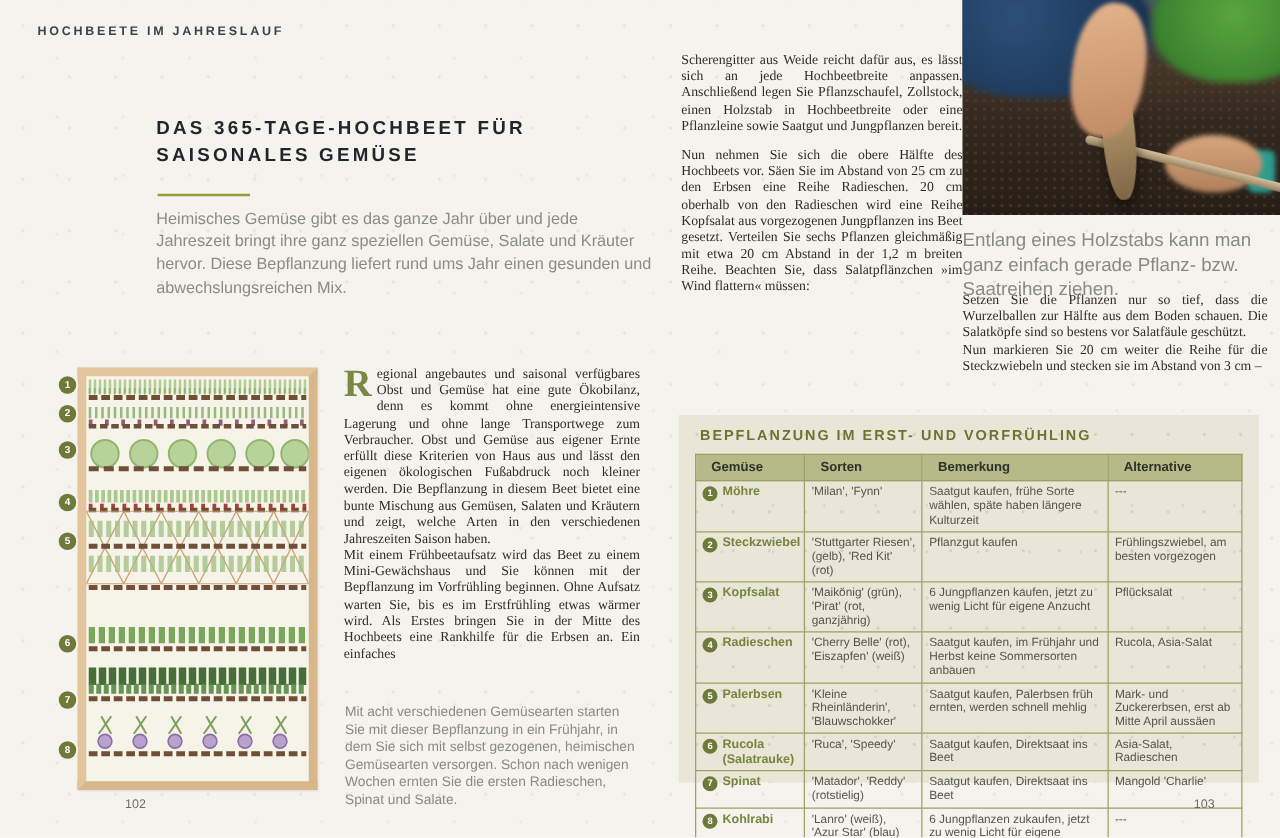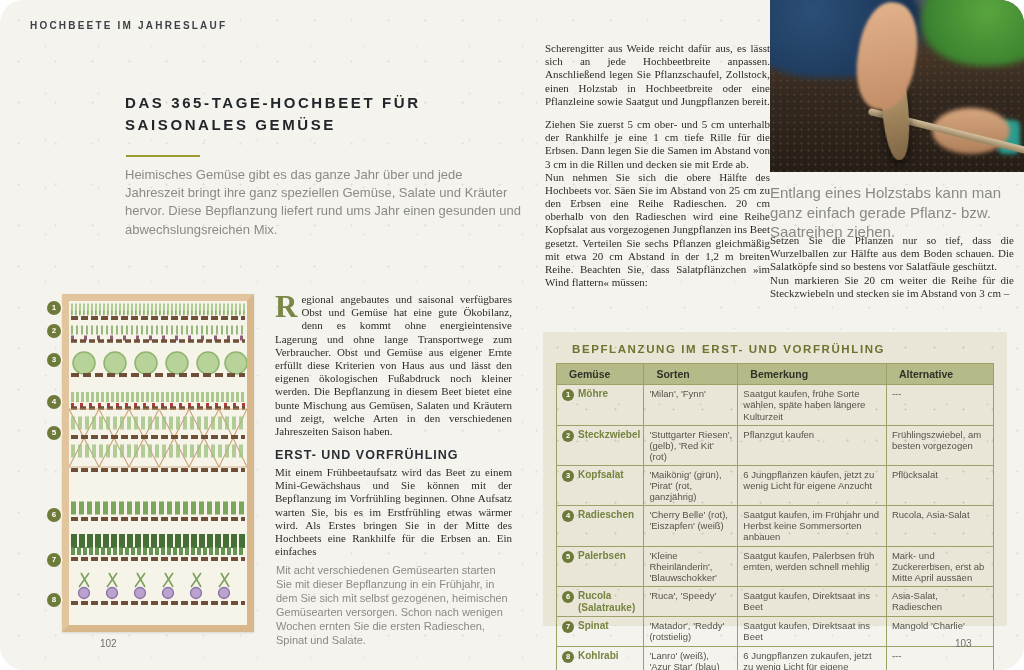--- a/index.html
+++ b/index.html
@@ -6,21 +6,20 @@
   .spread{
     position:relative;width:1024px;height:670px;overflow:hidden;
     background:#f5f3ed;
     background-image:
       radial-gradient(rgba(150,145,130,.16) 1px, transparent 1.3px),
       radial-gradient(rgba(120,115,100,.10) 1px, transparent 1.3px);
     background-size:37px 41px,53px 47px;
     background-position:0 0,19px 23px;
     font-family:"Liberation Serif", serif;
     color:#2f2d29;
-    border-radius:24px;
   }
   .abs{position:absolute;}
   
   .kicker{left:30px;top:20px;font-family:"Liberation Sans",sans-serif;
     font-size:10px;font-weight:bold;letter-spacing:2.2px;color:#3e4247;}
   .headline{left:125px;top:92px;width:410px;font-family:"Liberation Sans",sans-serif;
     font-size:15px;font-weight:bold;letter-spacing:2.6px;line-height:1.45;color:#22262b;}
   .headline-rule{left:126px;top:155px;width:74px;height:2px;background:#9a9a33;}
   .intro{left:125px;top:166px;width:398px;font-family:"Liberation Sans",sans-serif;
     font-size:13px;line-height:1.4;color:#8b8b85;}
@@ -77,21 +76,21 @@
   .r-col2 p{margin:0;}
   
   .panel{left:543px;top:332px;width:464px;height:294px;box-sizing:border-box;
     background:#e9e5d7;
     background-image:
       radial-gradient(rgba(140,135,115,.22) 1px, transparent 1.3px),
       radial-gradient(rgba(110,105,90,.14) 1px, transparent 1.3px);
     background-size:29px 31px,41px 37px;background-position:0 0,14px 17px;
     padding:11px 13px 0 13px;}
   .tbl-title{font-family:"Liberation Sans",sans-serif;font-size:11.5px;font-weight:bold;
-    letter-spacing:1.6px;color:#6d7430;margin:0 0 8px 16px;}
+    letter-spacing:1.6px;color:#6d7430;margin:0 0 8px 4px;}
   table.veg{border-collapse:collapse;width:100%;table-layout:fixed;
     font-family:"Liberation Sans",sans-serif;font-size:9.5px;line-height:1.17;color:#54554b;}
   table.veg th,table.veg td{border:1px solid #9aa266;padding:3px 5px;vertical-align:top;text-align:left;}
   table.veg th{background:#b6ba88;color:#2f3228;font-size:10.5px;font-weight:bold;padding:4px 12px;}
   col.c1{width:20%;} col.c2{width:21.5%;} col.c3{width:34%;} col.c4{width:24.5%;}
   .gem-cell{display:flex;gap:4px;align-items:flex-start;}
   .badge{flex:0 0 auto;width:12px;height:12px;border-radius:50%;background:#6d7a39;
     color:#fff;font-size:7.5px;font-weight:bold;line-height:12px;text-align:center;margin-top:1px;}
   .gname{color:#76843f;font-size:10px;font-weight:bold;}
 </style>
@@ -193,42 +192,40 @@
   <div class="abs bed-badge" style="top:324px">2</div>
   <div class="abs bed-badge" style="top:353px">3</div>
   <div class="abs bed-badge" style="top:395px">4</div>
   <div class="abs bed-badge" style="top:426px">5</div>
   <div class="abs bed-badge" style="top:508px">6</div>
   <div class="abs bed-badge" style="top:553px">7</div>
   <div class="abs bed-badge" style="top:593px">8</div>
 
   <div class="abs mid-col">
     <p><span class="dropcap">R</span><span>egional angebautes und saisonal verfügbares Obst und Gemüse hat eine gute Ökobilanz, denn es kommt ohne energieintensive Lagerung und ohne lange Transportwege zum Verbraucher. Obst und Gemüse aus eigener Ernte erfüllt diese Kriterien von Haus aus und lässt den eigenen ökologischen Fußabdruck noch kleiner werden. Die Bepflanzung in diesem Beet bietet eine bunte Mischung aus Gemüsen, Salaten und Kräutern und zeigt, welche Arten in den verschiedenen Jahreszeiten Saison haben.</span></p>
-    <p class="sec-head">ERST- UND VORFRÜHLING</p>
     <p>Mit einem Frühbeetaufsatz wird das Beet zu einem Mini-Gewächshaus und Sie können mit der Bepflanzung im Vorfrühling beginnen. Ohne Aufsatz warten Sie, bis es im Erstfrühling etwas wärmer wird. Als Erstes bringen Sie in der Mitte des Hochbeets eine Rankhilfe für die Erbsen an. Ein einfaches</p>
   </div>
 
   <div class="abs fig-caption">Mit acht verschiedenen Gemüsearten starten Sie mit dieser Bepflanzung in ein Frühjahr, in dem Sie sich mit selbst gezogenen, heimischen Gemüsearten versorgen. Schon nach wenigen Wochen ernten Sie die ersten Radieschen, Spinat und Salate.</div>
   <div class="abs page-num pn-left">102</div>
 
   <div class="abs photo">
     <div class="ph-blue"></div>
     <div class="ph-green"></div>
     <div class="ph-teal"></div>
     <div class="ph-hand2"></div>
     <div class="ph-stick"></div>
     <div class="ph-trowel"></div>
     <div class="ph-hand1"></div>
   </div>
   <div class="abs photo-caption">Entlang eines Holzstabs kann man ganz einfach gerade Pflanz- bzw. Saatreihen ziehen.</div>
 
   <div class="abs r-col1">
     <p>Scherengitter aus Weide reicht dafür aus, es lässt sich an jede Hochbeetbreite anpassen. Anschließend legen Sie Pflanzschaufel, Zollstock, einen Holzstab in Hochbeetbreite oder eine Pflanzleine sowie Saatgut und Jungpflanzen bereit.</p>
     <div class="gap"></div>
-    <p>Ziehen Sie zuerst 5 cm ober- und 5 cm unterhalb der Rankhilfe je eine 1 cm tiefe Rille für die Erbsen. Dann legen Sie die Samen im Abstand von 3 cm in die Rillen und decken sie mit Erde ab.</p>
     <p>Nun nehmen Sie sich die obere Hälfte des Hochbeets vor. Säen Sie im Abstand von 25 cm zu den Erbsen eine Reihe Radieschen. 20 cm oberhalb von den Radieschen wird eine Reihe Kopfsalat aus vorgezogenen Jungpflanzen ins Beet gesetzt. Verteilen Sie sechs Pflanzen gleichmäßig mit etwa 20 cm Abstand in der 1,2 m breiten Reihe. Beachten Sie, dass Salatpflänzchen »im Wind flattern« müssen:</p>
   </div>
 
   <div class="abs r-col2">
     <p>Setzen Sie die Pflanzen nur so tief, dass die Wurzelballen zur Hälfte aus dem Boden schauen. Die Salatköpfe sind so bestens vor Salatfäule geschützt.</p>
     <p>Nun markieren Sie 20 cm weiter die Reihe für die Steckzwiebeln und stecken sie im Abstand von 3 cm –</p>
   </div>
 
   <div class="abs panel">
     <div class="tbl-title">BEPFLANZUNG IM ERST- UND VORFRÜHLING</div>

